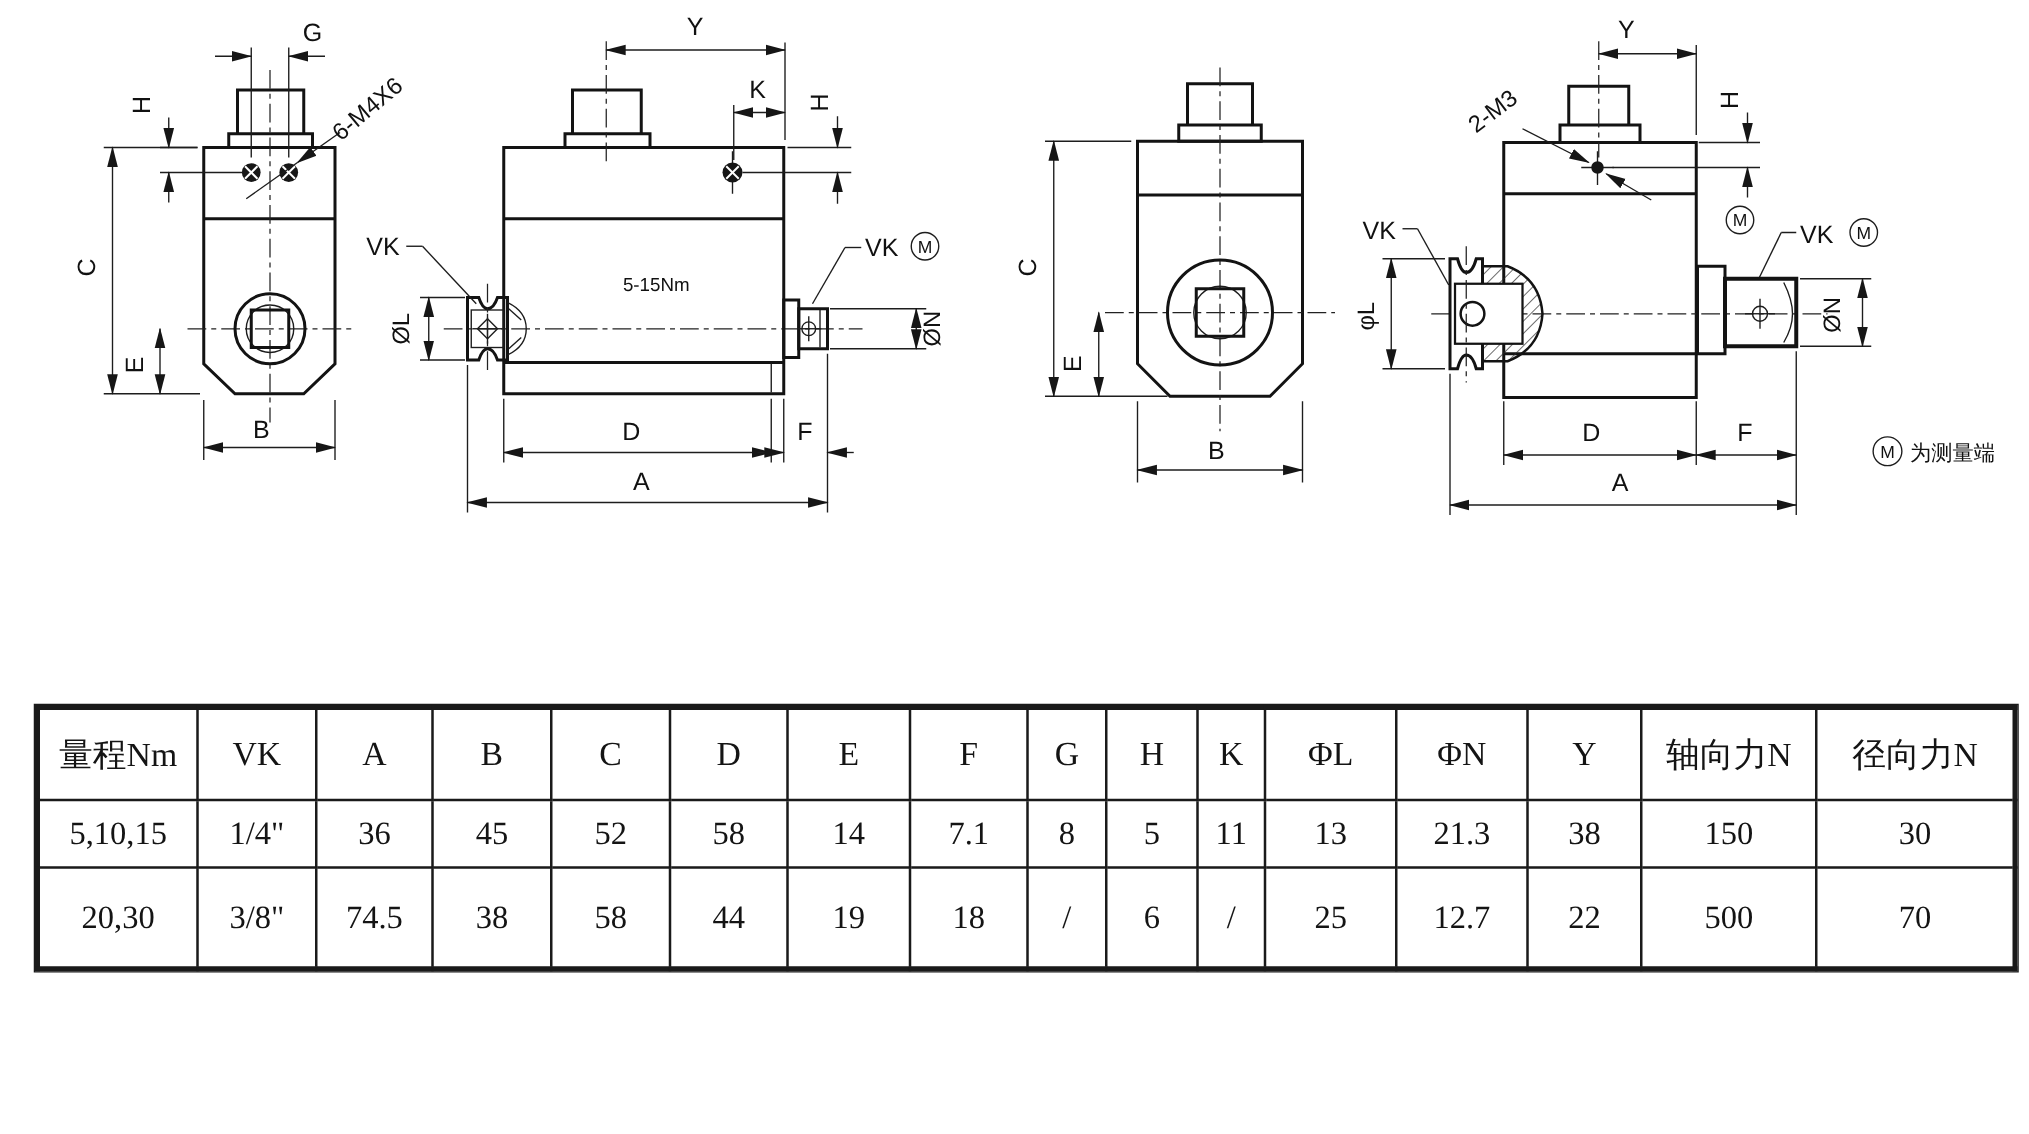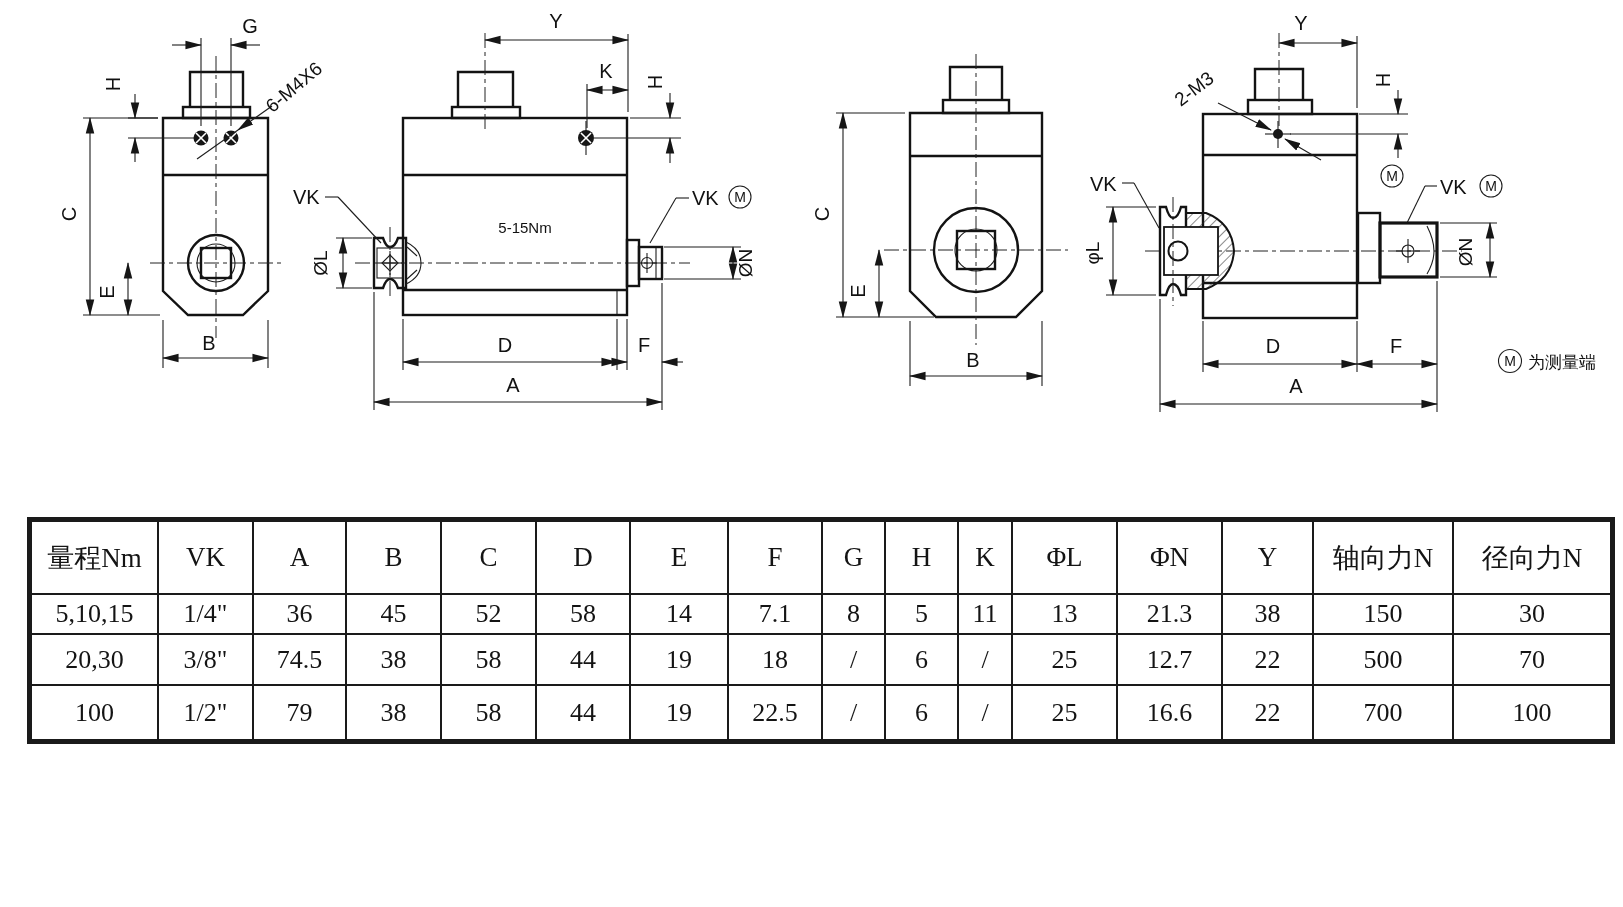--- a/index.html
+++ b/index.html
@@ -16,28 +16,28 @@
   text{fill:#111;}
   .lbl{font:20px "Liberation Sans","DejaVu Sans",sans-serif;}
   .lbl-m{font:14px "Liberation Sans","DejaVu Sans",sans-serif;}
   .lbl-note{font:17px "Liberation Sans","DejaVu Sans",sans-serif;}
   .lbl-t{font:15px "Liberation Sans","DejaVu Sans",sans-serif;}
   .lbl-r{font:19px "Liberation Sans","DejaVu Sans",sans-serif;}
   
   #spec-table-wrap{position:absolute;left:28px;top:518px;}
   table{border-collapse:collapse;table-layout:fixed;width:1584px;background:#fff;}
   table,td,th{border:2px solid #1a1a1a;}
-  table{border-width:4px;outline:1px solid #1a1a1a;}
+  table{border-width:4px;outline:1px solid #1a1a1a;margin-top:46px;}
   th,td{text-align:center;vertical-align:middle;padding:0;
         font-family:"Liberation Serif","DejaVu Serif",serif;font-weight:normal;
         font-size:26px;color:#141414;overflow:hidden;}
   thead tr{height:74px;}
   thead th{font-size:27px;}
-  tbody tr:nth-child(1){height:40px;}
-  tbody tr:nth-child(2){height:51px;}
+  tbody tr:nth-child(1){height:54px;}
+  tbody tr:nth-child(2){height:81px;}
   tbody tr:nth-child(3){height:56px;}
   tbody tr:nth-child(4){height:62px;}
   tbody tr:nth-child(5){height:58px;}
 </style>
 </head>
 <body>
 
 <div id="page">
 
 <svg id="drawings" width="1623" height="510" viewBox="0 0 1623 510">
@@ -385,35 +385,17 @@
             <td>18</td>
             <td>/</td>
             <td>6</td>
             <td>/</td>
             <td>25</td>
             <td>12.7</td>
             <td>22</td>
             <td>500</td>
             <td>70</td>
           </tr>
-          <tr>
-            <td>100</td>
-            <td>1/2"</td>
-            <td>79</td>
-            <td>38</td>
-            <td>58</td>
-            <td>44</td>
-            <td>19</td>
-            <td>22.5</td>
-            <td>/</td>
-            <td>6</td>
-            <td>/</td>
-            <td>25</td>
-            <td>16.6</td>
-            <td>22</td>
-            <td>700</td>
-            <td>100</td>
-          </tr>
         </tbody>
   </table>
 </div>
 
 </div>
 
 </body></html>

